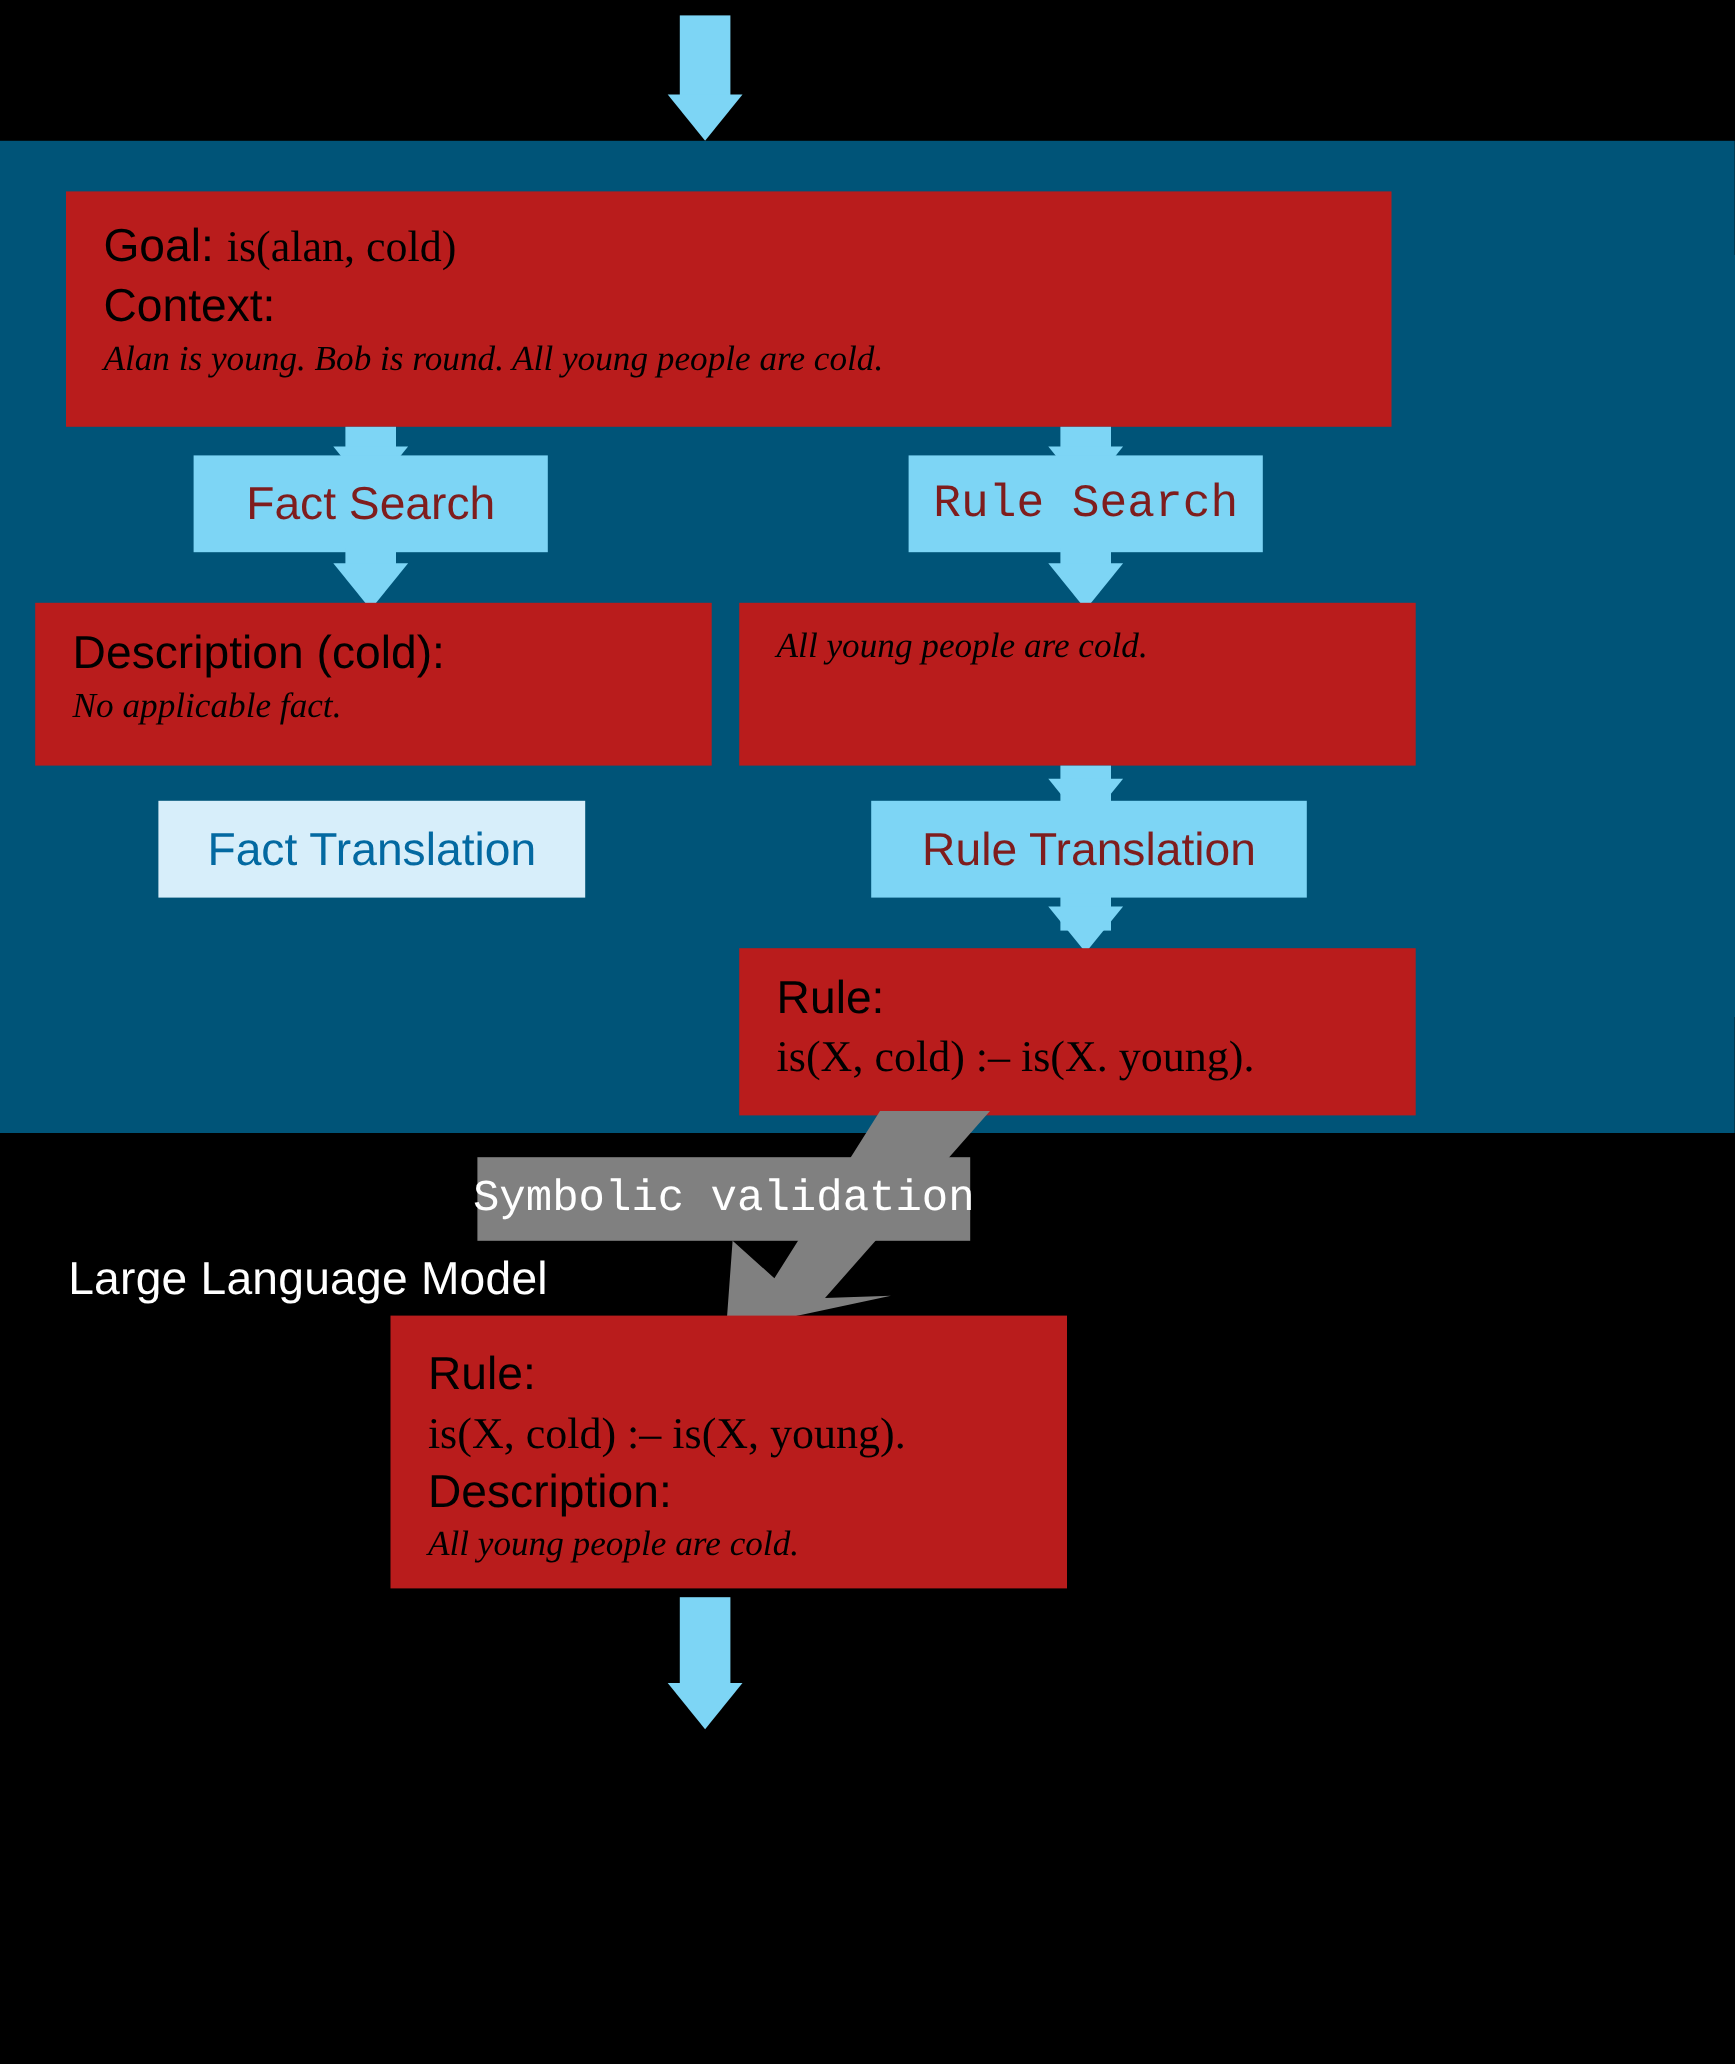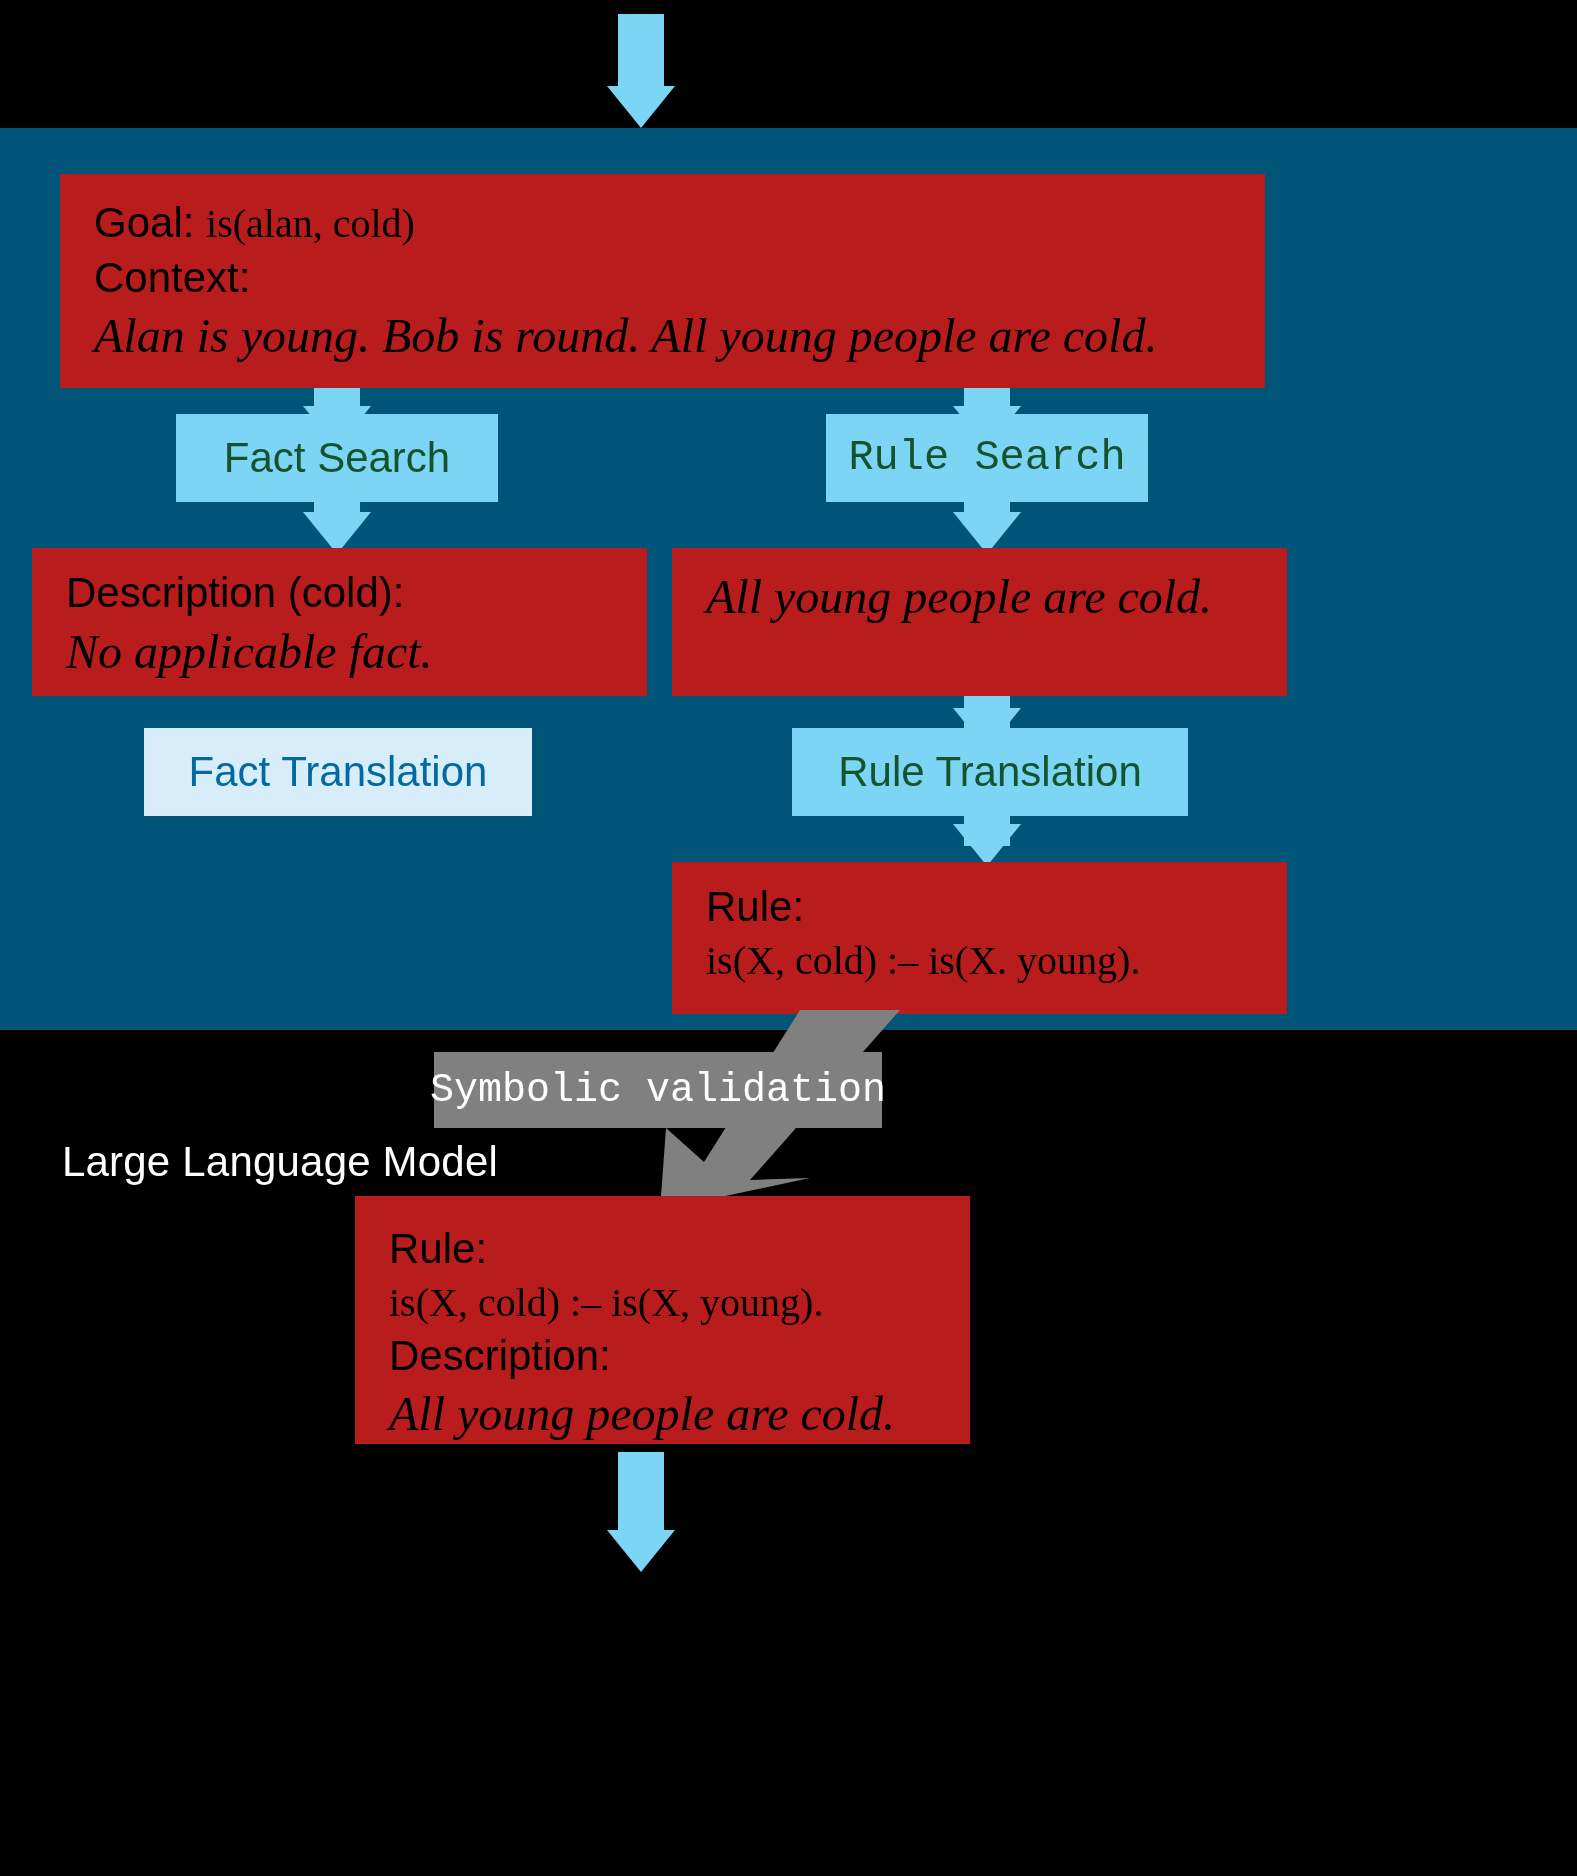--- a/index.html
+++ b/index.html
@@ -15,32 +15,32 @@
              font-size:42px;letter-spacing:.2px;white-space:nowrap;}
 
   
   .wbox{position:absolute;background:#b91c1c;box-sizing:border-box;
         padding:18px 34px;}
   .hdr{font-family:"Liberation Sans","DejaVu Sans",sans-serif;
        font-size:42px;color:#000;line-height:1.30;white-space:nowrap;}
   .mono{font-family:"Liberation Serif","DejaVu Serif",serif;
         font-size:40px;color:#000;line-height:1.30;white-space:nowrap;}
   .ital{font-family:"Liberation Serif","DejaVu Serif",serif;font-style:italic;
-        font-size:48px;color:#000;line-height:1.30;white-space:nowrap;}
+        font-size:32px;color:#000;line-height:1.30;white-space:nowrap;}
   .hdr .val{font-family:"Liberation Serif","DejaVu Serif",serif;font-size:40px;}
 
   #goal-box{left:60px;top:174px;width:1205px;height:214px;padding-top:22px;}
   #fact-desc-box{left:32px;top:548px;width:615px;height:148px;}
   #rule-desc-box{left:672px;top:548px;width:615px;height:148px;}
   #rule-box-llm{left:672px;top:862px;width:615px;height:152px;}
   #rule-final-box{left:355px;top:1196px;width:615px;height:248px;padding-top:26px;}
 
   
   .blbar{position:absolute;background:#7DD5F5;display:flex;align-items:center;
-         justify-content:center;color:#14532d;font-size:42px;white-space:nowrap;}
+         justify-content:center;color:#7f1d1d;font-size:42px;white-space:nowrap;}
   #fact-search-bar{left:176px;top:414px;width:322px;height:88px;}
   #rule-search-bar{left:826px;top:414px;width:322px;height:88px;font-family:Liberation Mono, monospace;}
   #rule-trans-bar{left:792px;top:728px;width:396px;height:88px;}
   #fact-trans-bar{left:144px;top:728px;width:388px;height:88px;
                   background:#D7EEFA;color:#0369a1;}
 
   
   .astem{position:absolute;background:#7DD5F5;}
   .ahead{position:absolute;width:0;height:0;border-left:34px solid transparent;
          border-right:34px solid transparent;border-top:42px solid #7DD5F5;}

